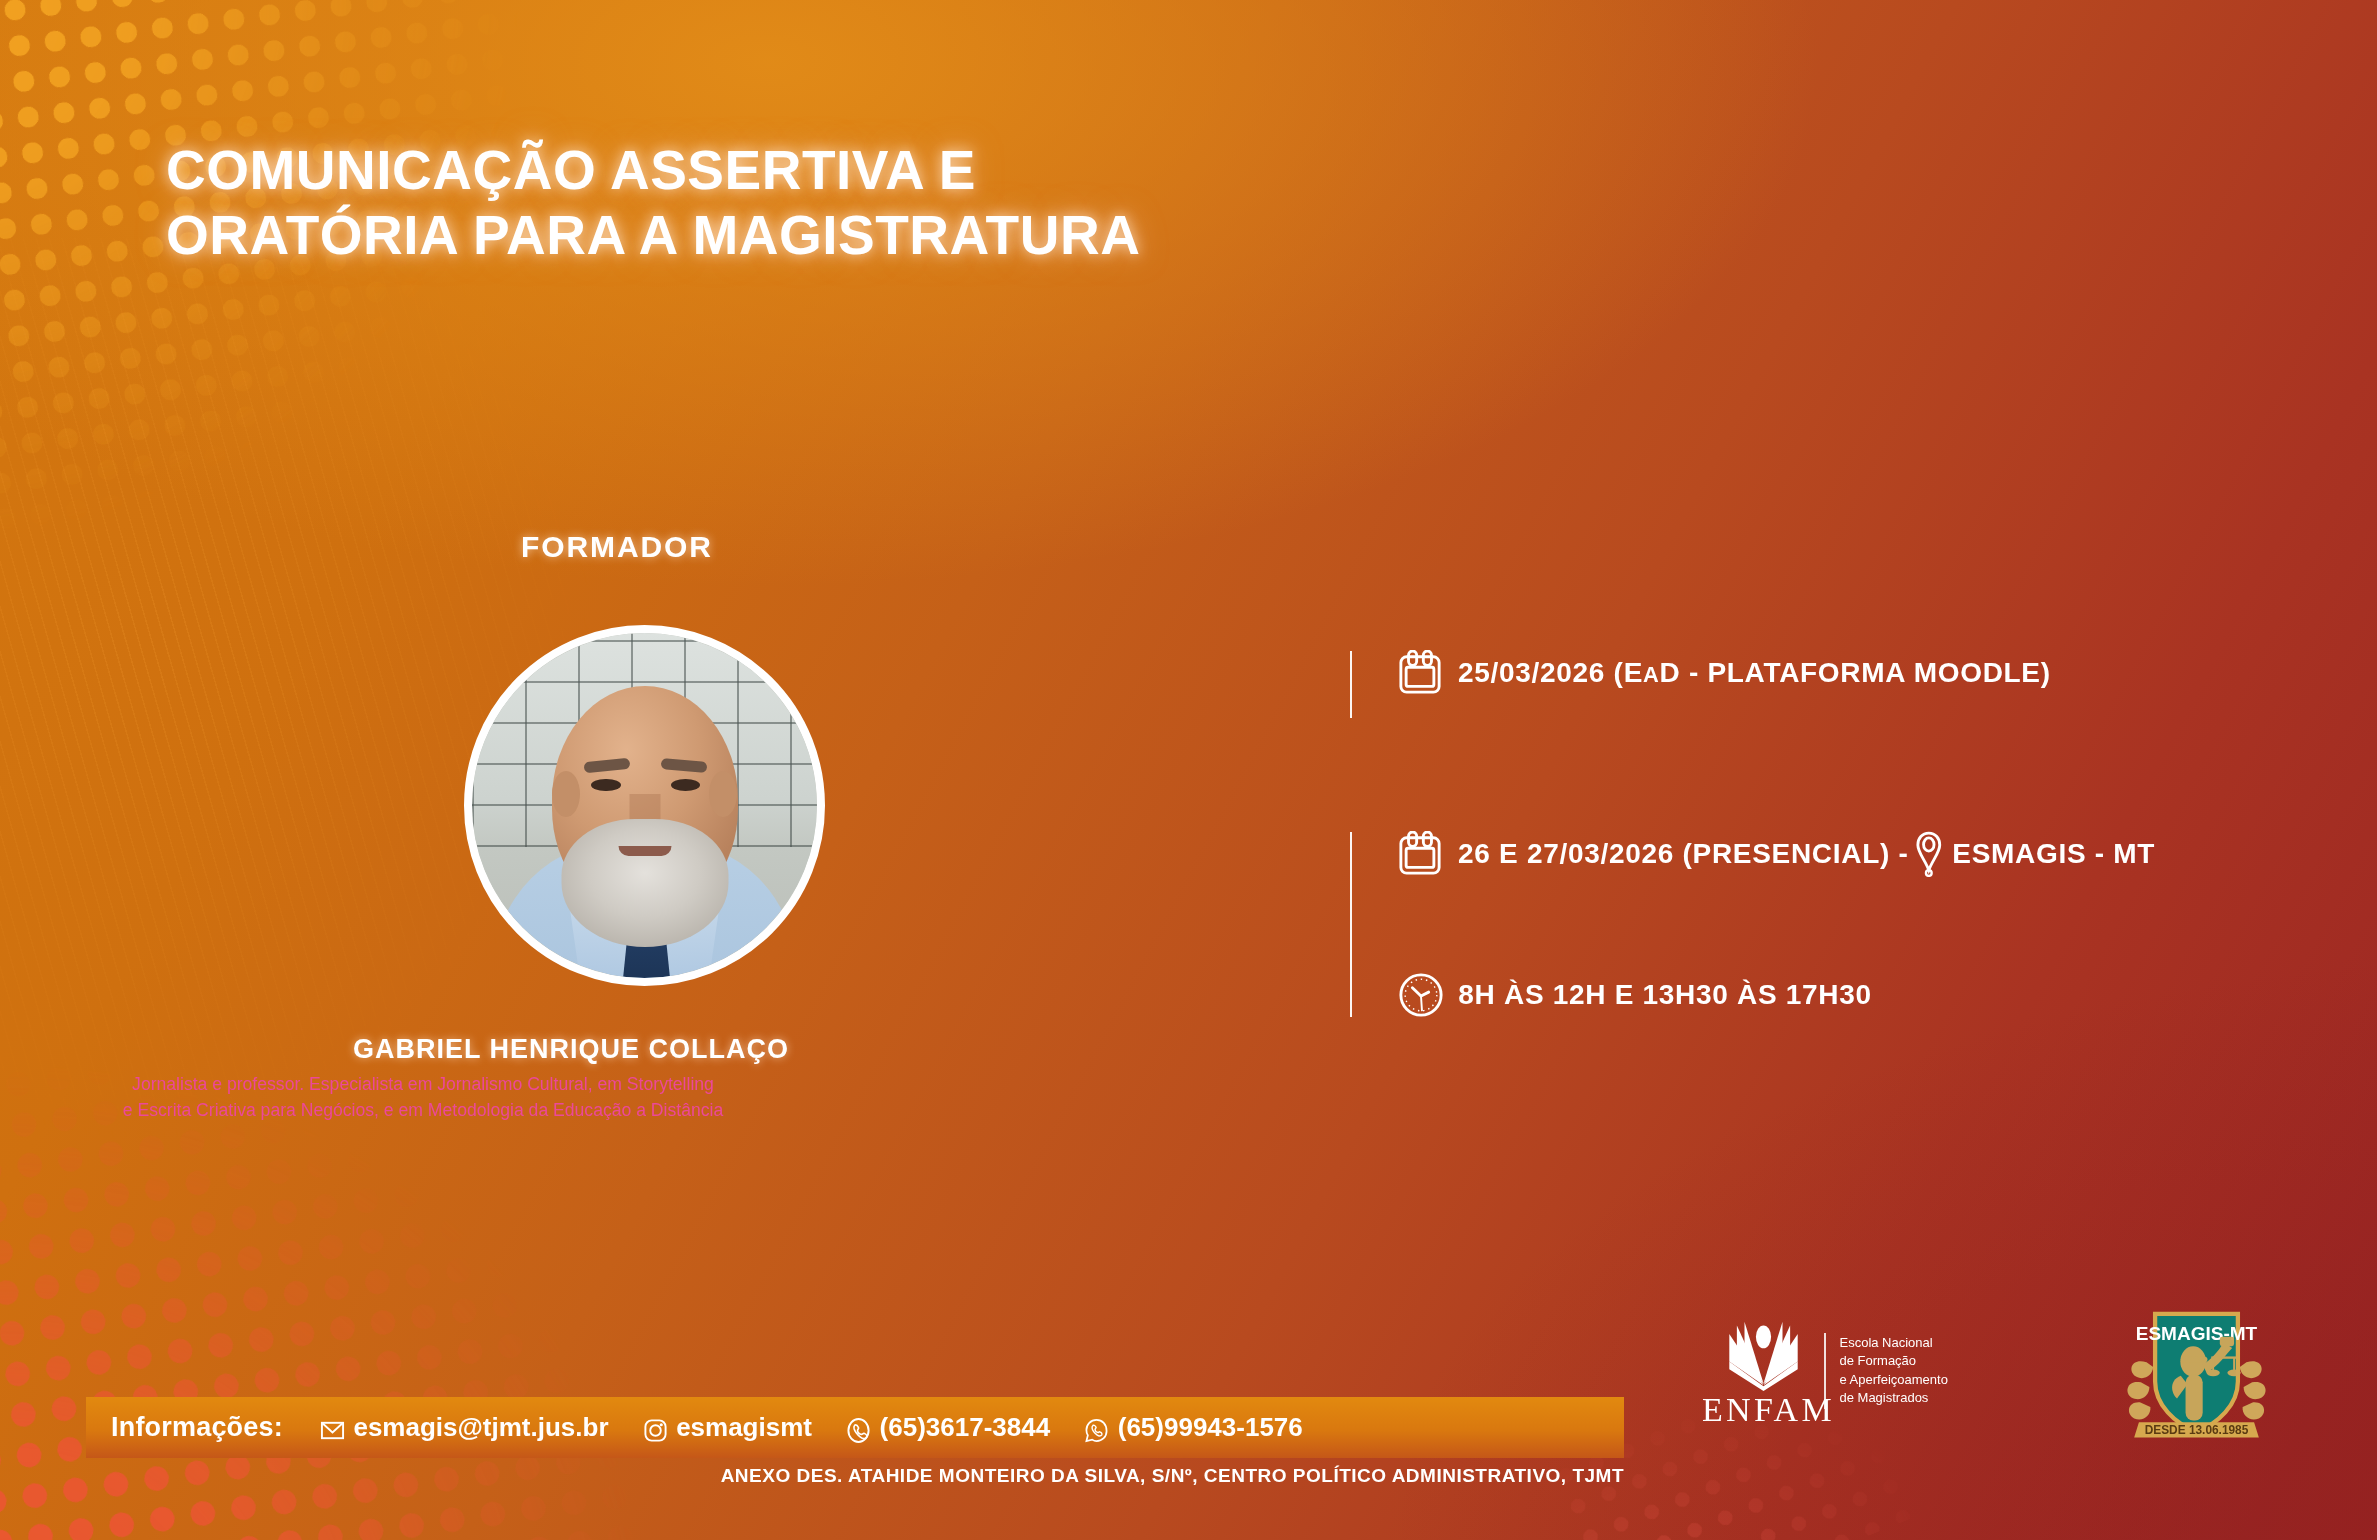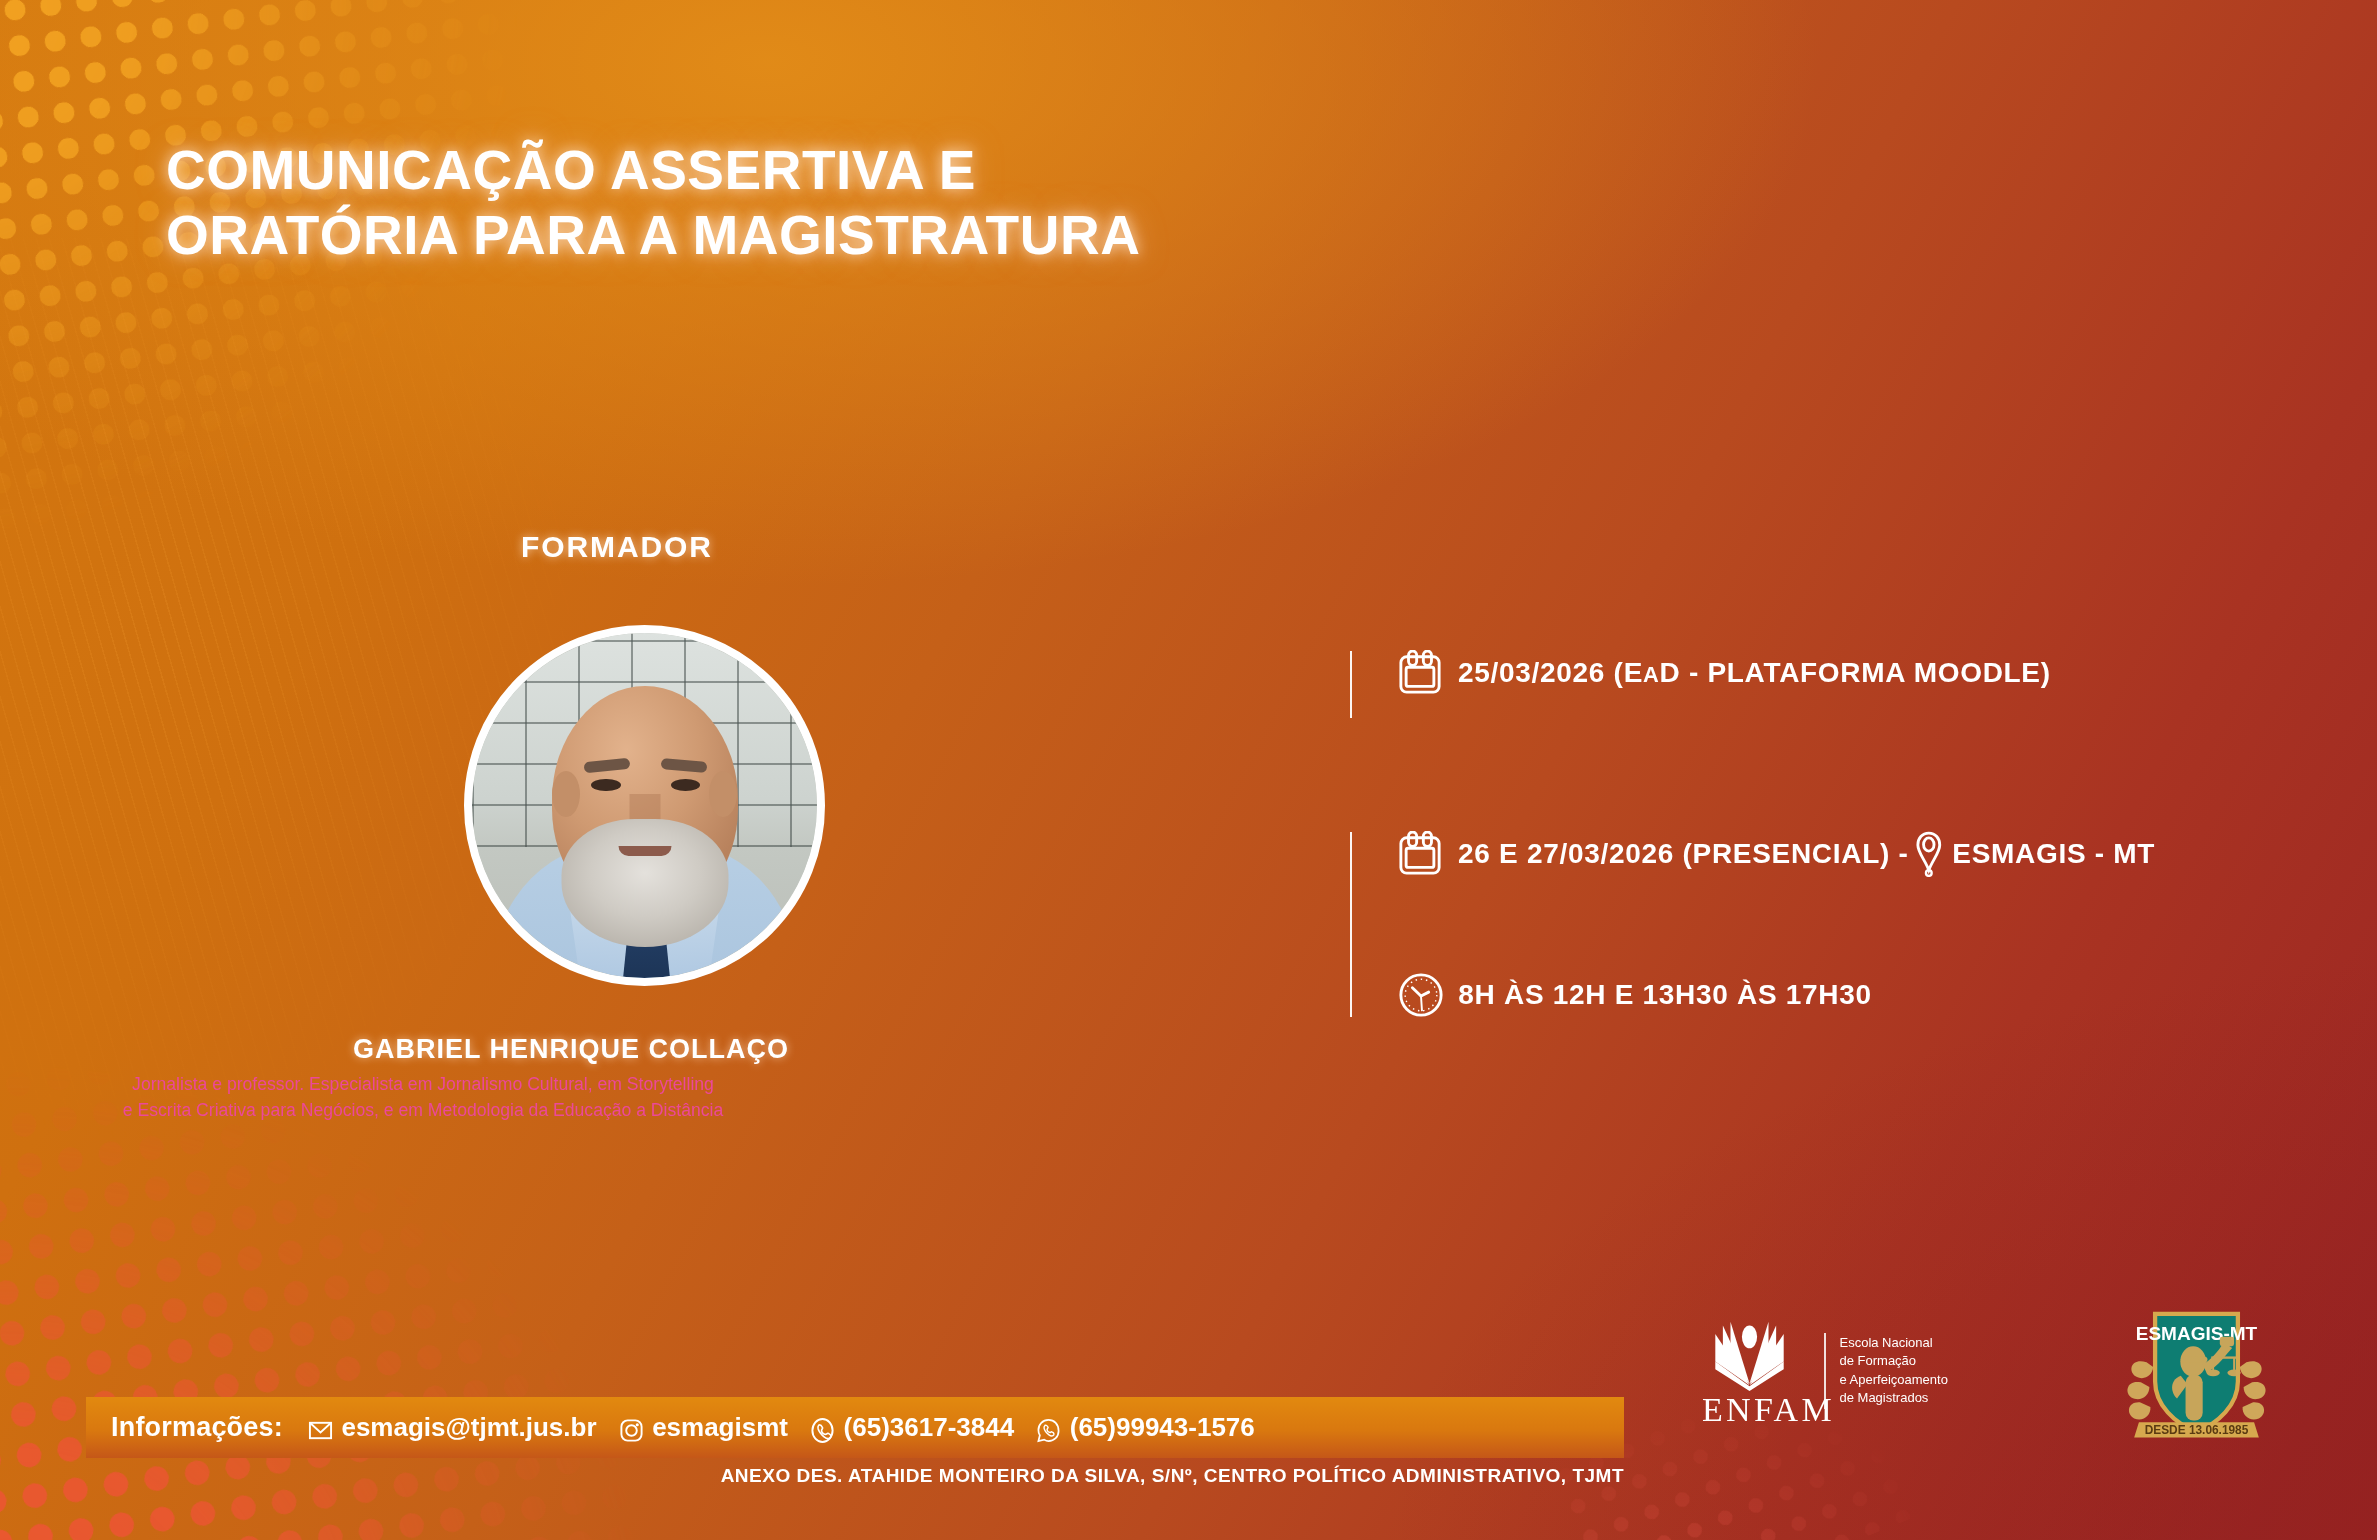--- a/index.html
+++ b/index.html
@@ -264,21 +264,21 @@
     position: absolute;
     left: 86px; top: 1397px;
     width: 1538px; height: 61px;
     background: linear-gradient(180deg, #e2890f 0%, #d9780f 55%, #c55718 100%);
     display: flex;
     align-items: center;
   }
   .contact-inner {
     display: flex;
     align-items: center;
-    gap: 22px;
+    gap: 34px;
     padding-left: 25px;
     color: #fff;
   }
   .contact-label {
     font-size: 27px; font-weight: 700; letter-spacing: 0.2px;
     margin-right: 2.9px;
   }
   .contact-item {
     display: flex; align-items: flex-end; gap: 8.6px;
     font-size: 26px; font-weight: 700; color: #fff; white-space: nowrap;
@@ -293,21 +293,21 @@
     font-weight: 700;
     letter-spacing: 0.5px;
     color: #ffffff;
   }
 
   
   .enfam {
     position: absolute; left: 1702px; top: 1312px;
     display: flex; align-items: center; gap: 0;
   }
-  .enfam-mark { width: 109px; text-align: left; }
+  .enfam-mark { width: 109px; text-align: right; }
   .enfam-wordmark {
     font-family: "Liberation Serif", serif;
     font-size: 34px; letter-spacing: 3.3px; color: #fff;
     margin-top: -3.8px;
   }
   .enfam-div { width: 1.9px; height: 76px; background: rgba(255,255,255,.85); margin: 0 13.3px; }
   .enfam-lines { color: #fff; font-size: 13px; line-height: 1.42; white-space: nowrap; }
 
   .esmagis-logo {
     position: absolute; left: 2118px; top: 1291px;

